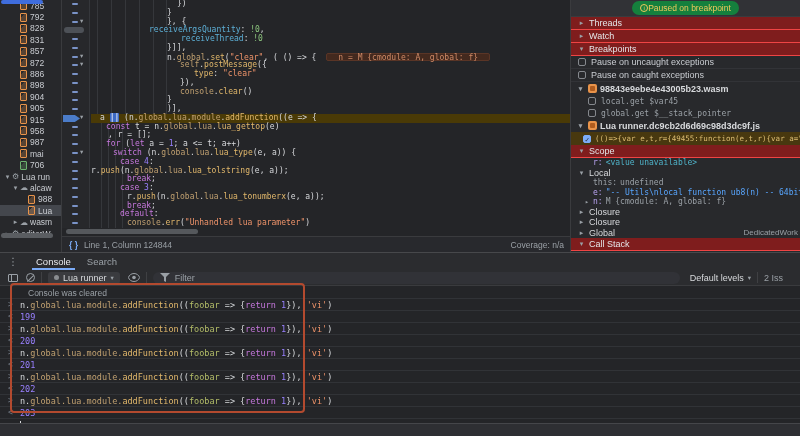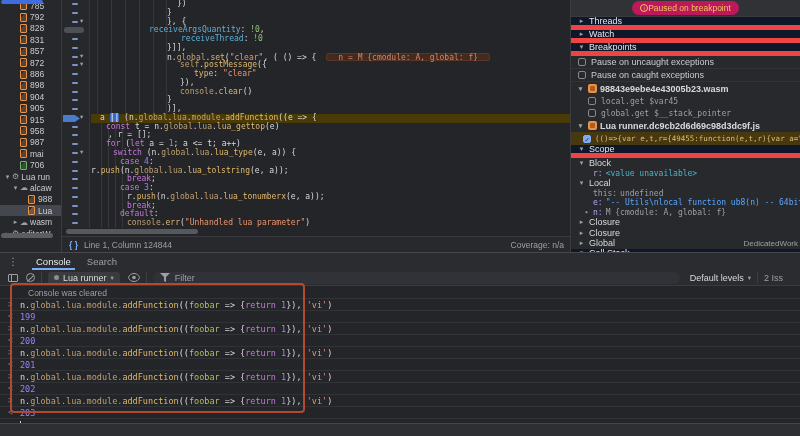--- a/index.html
+++ b/index.html
@@ -41,24 +41,24 @@
                  border-radius:2px;color:#cf8a67;height:8px;line-height:7px;}
   #ed-hscroll{position:absolute;left:4px;top:229px;width:132px;height:5px;background:#55585c;border-radius:2.5px;}
   #statusbar{position:absolute;left:0;top:236px;width:100%;height:16px;background:#28292d;border-top:1px solid #3a3b3e;
              display:flex;align-items:center;font-size:8.5px;color:#9aa0a6;}
   #pp-icon{color:#7cacf8;font-weight:bold;font-size:8.5px;margin:0 6px 0 7px;}
   #coverage{margin-left:auto;margin-right:6px;}
 
   
   #sidebar{position:absolute;left:570px;top:0;width:230px;height:252px;background:#28292c;border-left:1px solid #3a3b3e;overflow:hidden;font-size:9px;}
   #badge-row{height:17px;background:#313236;border-bottom:1px solid #3a3b3e;display:flex;align-items:center;justify-content:center;}
-  #paused-badge{display:inline-flex;align-items:center;gap:0;background:#be185d;border-radius:8px;padding:2px 8px;color:#f0c95c;font-size:8.5px;}
+  #paused-badge{display:inline-flex;align-items:center;gap:0;background:#15803d;border-radius:8px;padding:2px 8px;color:#f0c95c;font-size:8.5px;}
   .badge-i{width:8px;height:8px;border:1px solid #f0c95c;border-radius:50%;font-size:6px;line-height:7px;text-align:center;flex:none;}
   .sb-row{display:flex;align-items:center;white-space:nowrap;overflow:hidden;}
-  .sb-section{height:13px;border-bottom:5px solid #ef4444;background:#0f172a;color:#e4e6e9;padding-left:6px;gap:3px;}
+  .sb-section{height:13px;border-bottom:1px solid #ef4444;background:#7f1d1d;color:#e4e6e9;padding-left:6px;gap:3px;}
   .sb-check{height:13px;padding-left:7px;gap:5px;color:#c9ccd1;border-bottom:1px solid #323337;}
   .sb-check.child{padding-left:17px;border-bottom:none;height:12px;color:#9aa0a6;font-family:"DejaVu Sans Mono",monospace;font-size:8px;}
   .sb-file{height:13px;padding-left:5px;gap:3px;color:#d7d9dc;font-weight:bold;}
   .sb-bp{height:13px;padding-left:12px;gap:4px;background:#48380f;color:#dcbd72;font-family:"DejaVu Sans Mono",monospace;font-size:7.5px;}
   .sb-group{height:10.5px;padding-left:6px;gap:3px;color:#d7d9dc;}
   .sb-var{height:9.5px;padding-left:22px;gap:0;font-family:"DejaVu Sans Mono",monospace;font-size:8px;}
   .sb-var .vn{color:#b9a3f2;}
   .sb-var .vn.n-grey{color:#9aa0a6;}
   .sb-var .vv{margin-left:3px;}
   .v-unavail{color:#4fb3c9;}.v-grey{color:#9aa0a6;}.v-str{color:#58a6ff;}.v-obj{color:#9aa0a6;}
@@ -399,24 +399,20 @@
           <span>Lua runner.dc9cb2d6d69c98d3dc9f.js</span>
         </div>
         <div class="sb-row sb-bp">
           <span class="cbx on">✓</span>
           <span>(()=&gt;{var e,t,r={49455:function(e,t,r){var a="/index.js"</span>
         </div>
         <div class="sb-row sb-section">
           <span class="exp">▾</span>
           <span>Scope</span>
         </div>
-        <div class="sb-row sb-group">
-          <span class="exp">▾</span>
-          <span>Block</span>
-        </div>
         <div class="sb-row sb-var">
           <span class="vn ">r:</span>
           <span class="vv v-unavail">&lt;value unavailable&gt;</span>
         </div>
         <div class="sb-row sb-group">
           <span class="exp">▾</span>
           <span>Local</span>
         </div>
         <div class="sb-row sb-var">
           <span class="vn n-grey">this:</span>

